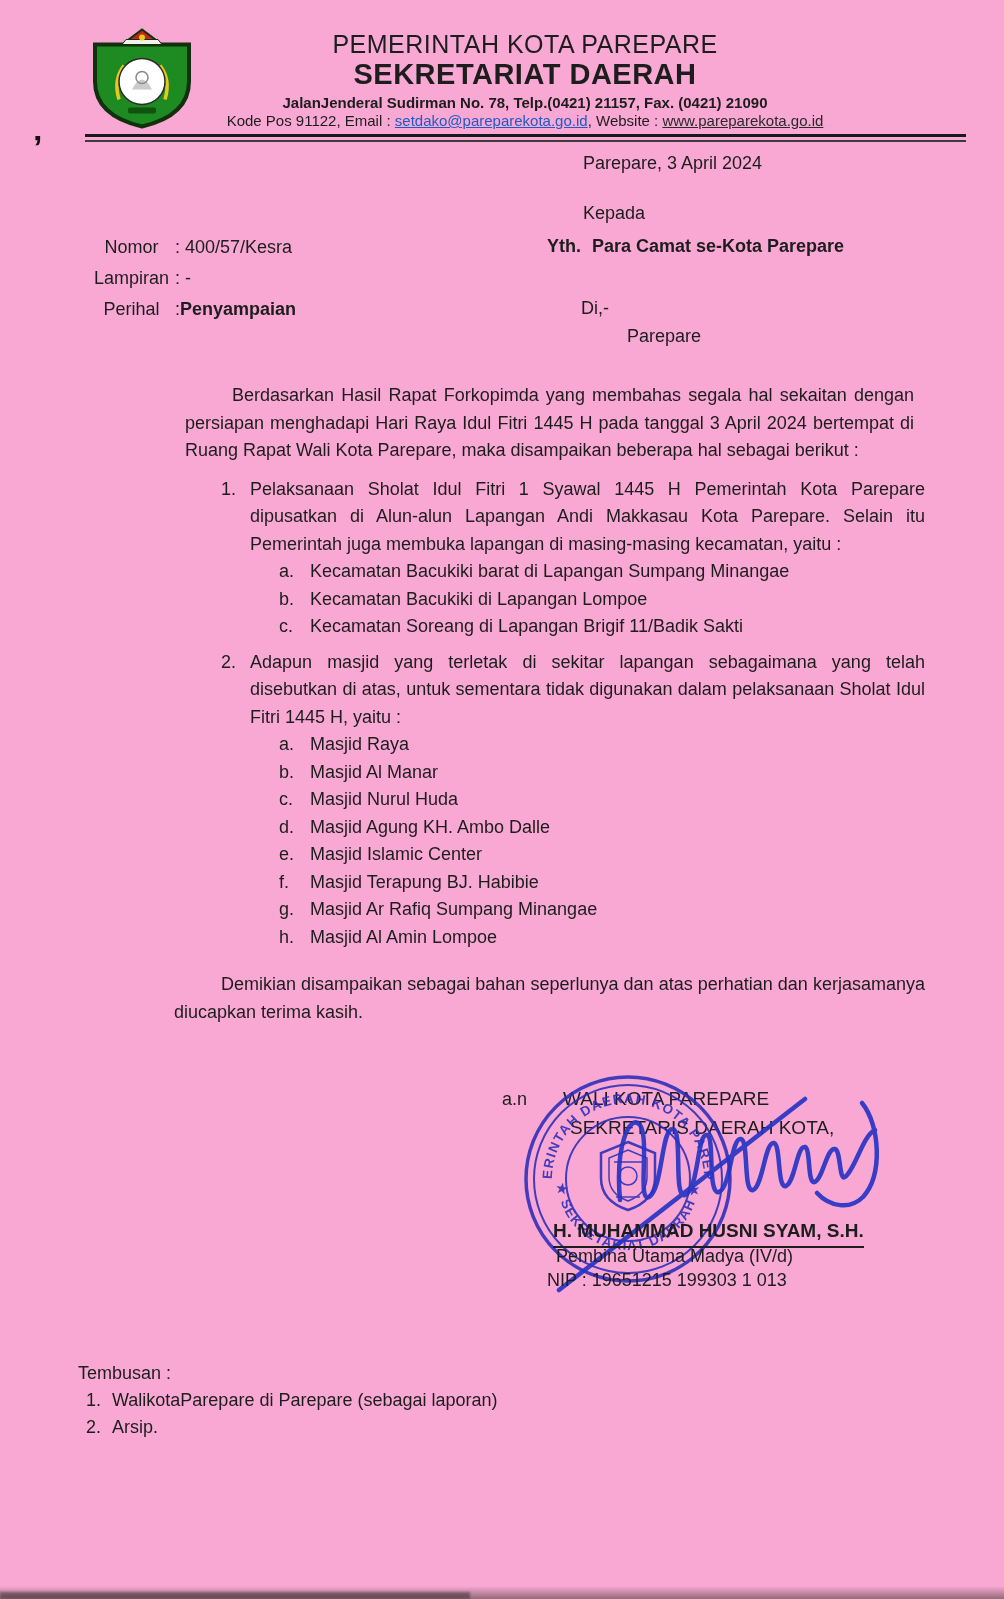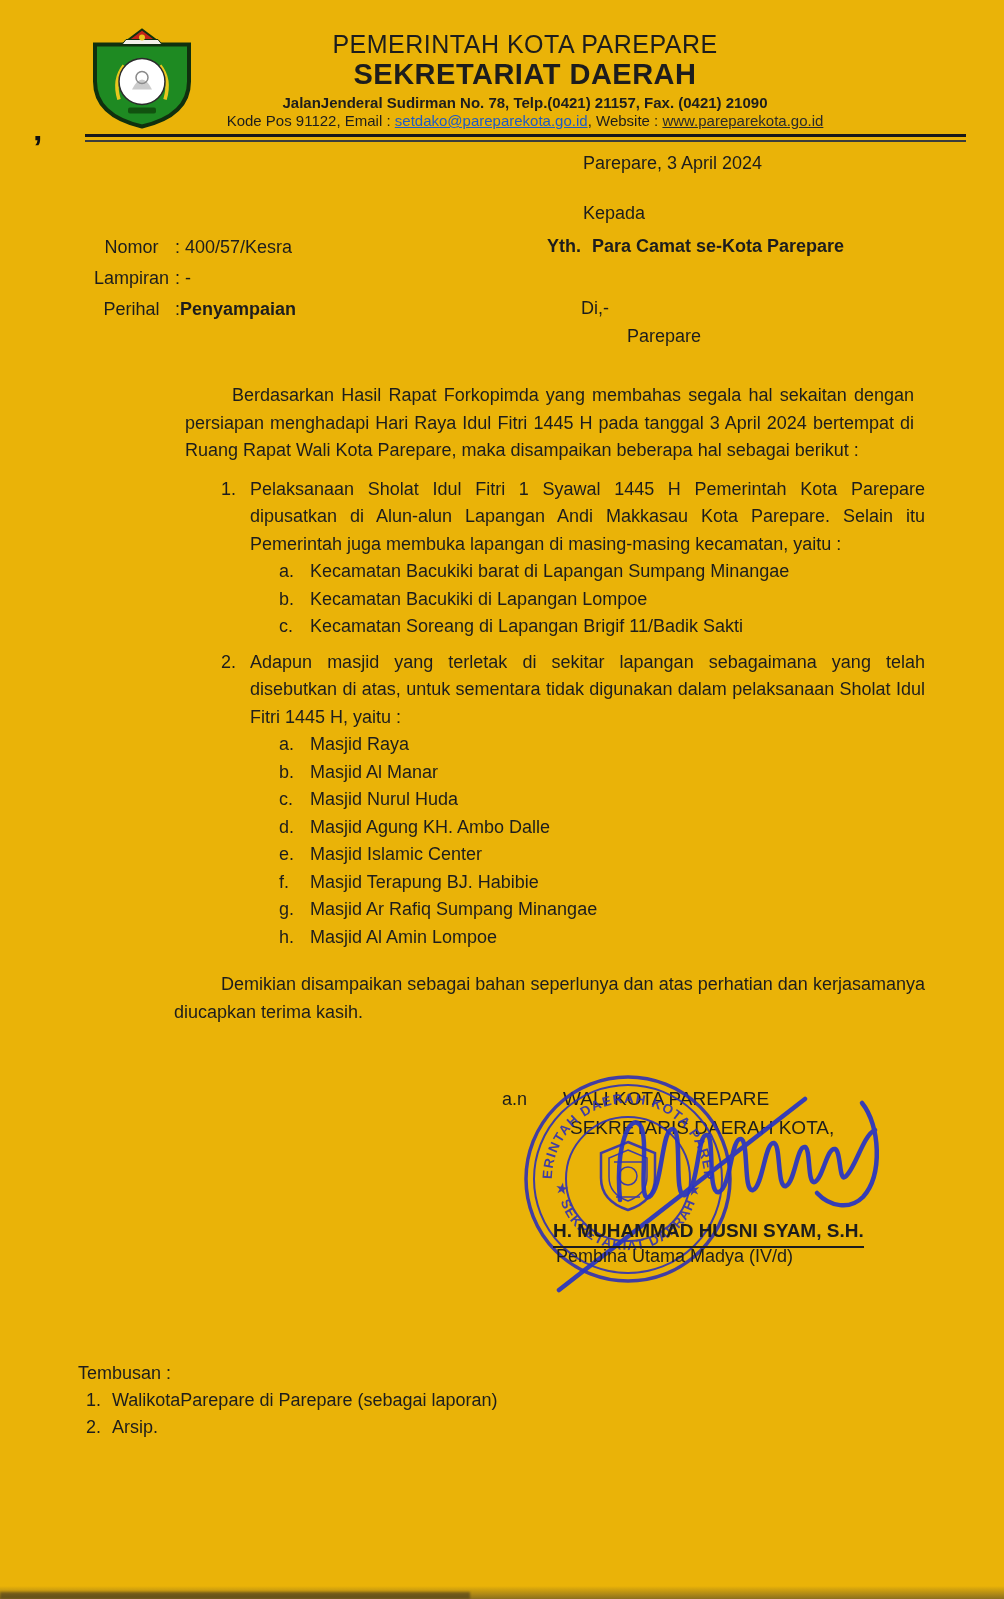--- a/index.html
+++ b/index.html
@@ -1,18 +1,18 @@
 <!DOCTYPE html>
 <html><head>
 <meta charset="utf-8">
 <style>
   html,body{margin:0;padding:0;background:#e8e8e8;}
   .page{
     position:relative; width:1004px; height:1599px; margin:0 auto;
-    background:#eab308; overflow:hidden;
+    background:#f9a8d4; overflow:hidden;
     font-family:"Liberation Sans","DejaVu Sans",sans-serif;
     color:#1d1d1d;
   }
   
   .logo{position:absolute; left:88px; top:27px; width:108px; height:103px;}
   .lh-text{position:absolute; left:180px; top:30px; width:690px; text-align:center;}
   .lh-line1{font-size:25px; letter-spacing:.5px; line-height:28px;}
   .lh-line2{font-size:29px; font-weight:bold; letter-spacing:.5px; line-height:32px;}
   .lh-addr{font-size:15px; font-weight:bold; line-height:18px; margin-top:4px;}
   .lh-contact{font-size:15px; font-weight:normal; line-height:18px;}
@@ -207,20 +207,21 @@
   <svg class="signature" viewBox="0 0 348 222">
     <g fill="none" stroke="#2734c4" stroke-width="4.5" stroke-linecap="round">
       <path d="M14,205 L260,14"></path>
       <path d="M75,115 C70,60 85,28 95,40 C105,54 92,118 104,112 C118,104 116,42 128,44 C138,46 128,114 140,110 C154,104 152,48 162,50 C170,52 162,110 174,107 C186,102 186,52 196,54 C204,56 198,108 208,105 C218,101 220,56 229,58 C236,60 232,104 241,101 C250,97 252,60 260,62 C266,64 262,100 270,97 C278,93 282,62 290,64 C296,66 294,96 300,92 C310,85 318,50 330,45"></path>
       <path d="M317,18 C335,40 338,90 318,112 C305,125 285,122 272,108"></path>
     </g>
   </svg>
 
   <div class="abs sig-rank">Pembina Utama Madya (IV/d)</div>
   <div class="abs sig-name">H. MUHAMMAD HUSNI SYAM, S.H.</div>
+  <div class="abs sig-nip">NIP : 19651215 199303 1 013</div>
 
   <div class="tembusan">
     <div>Tembusan :</div>
     <div class="t-item">
       <span class="t-num">1.</span>
       <span>WalikotaParepare di Parepare (sebagai laporan)</span>
     </div>
     <div class="t-item">
       <span class="t-num">2.</span>
       <span>Arsip.</span>

